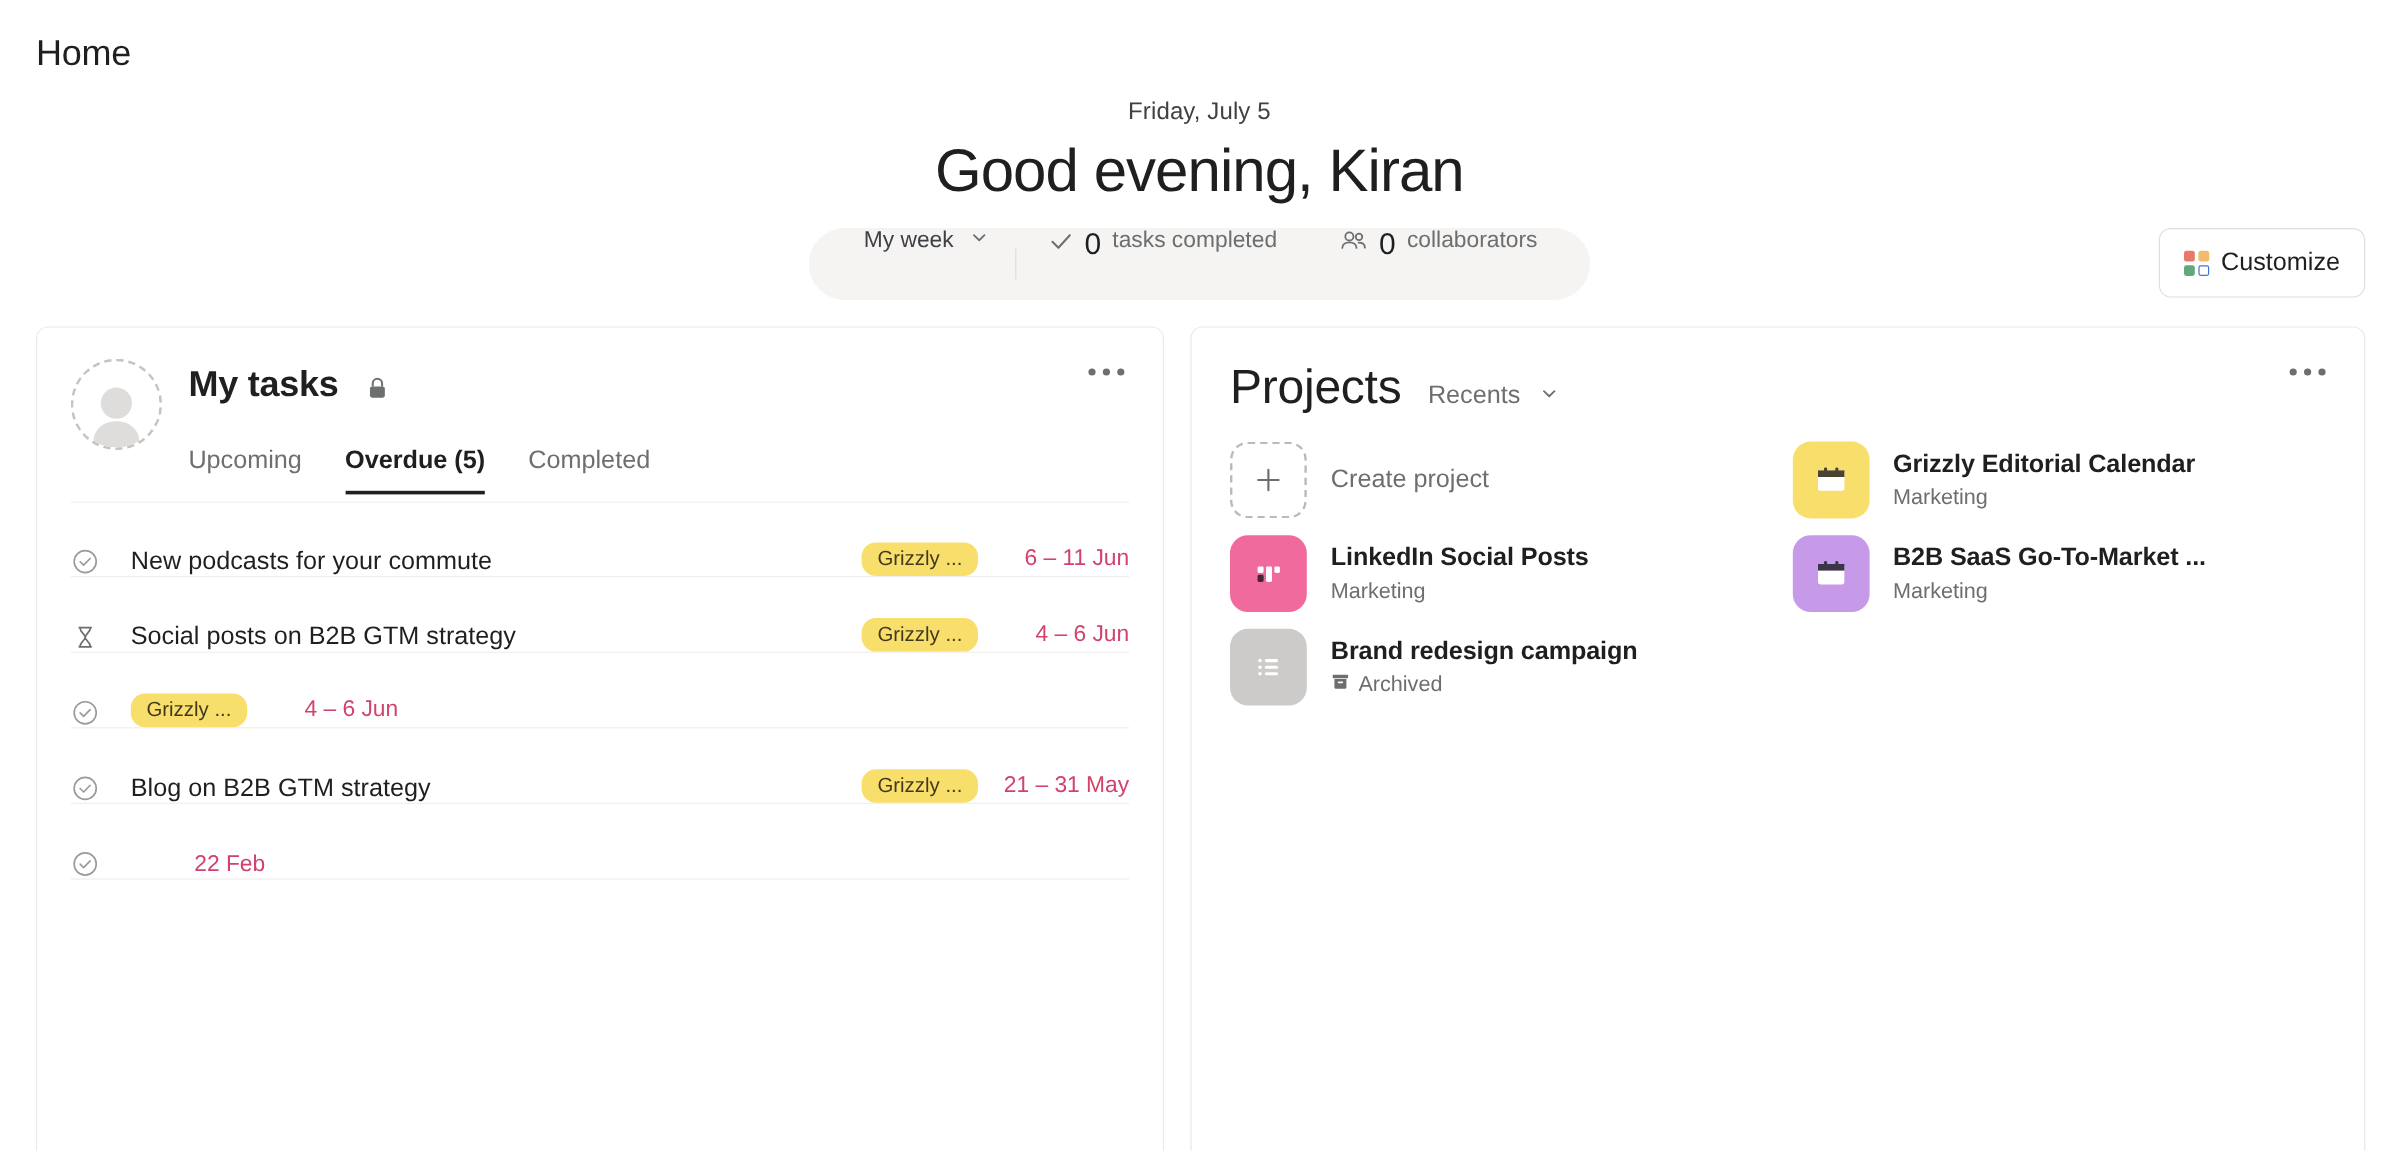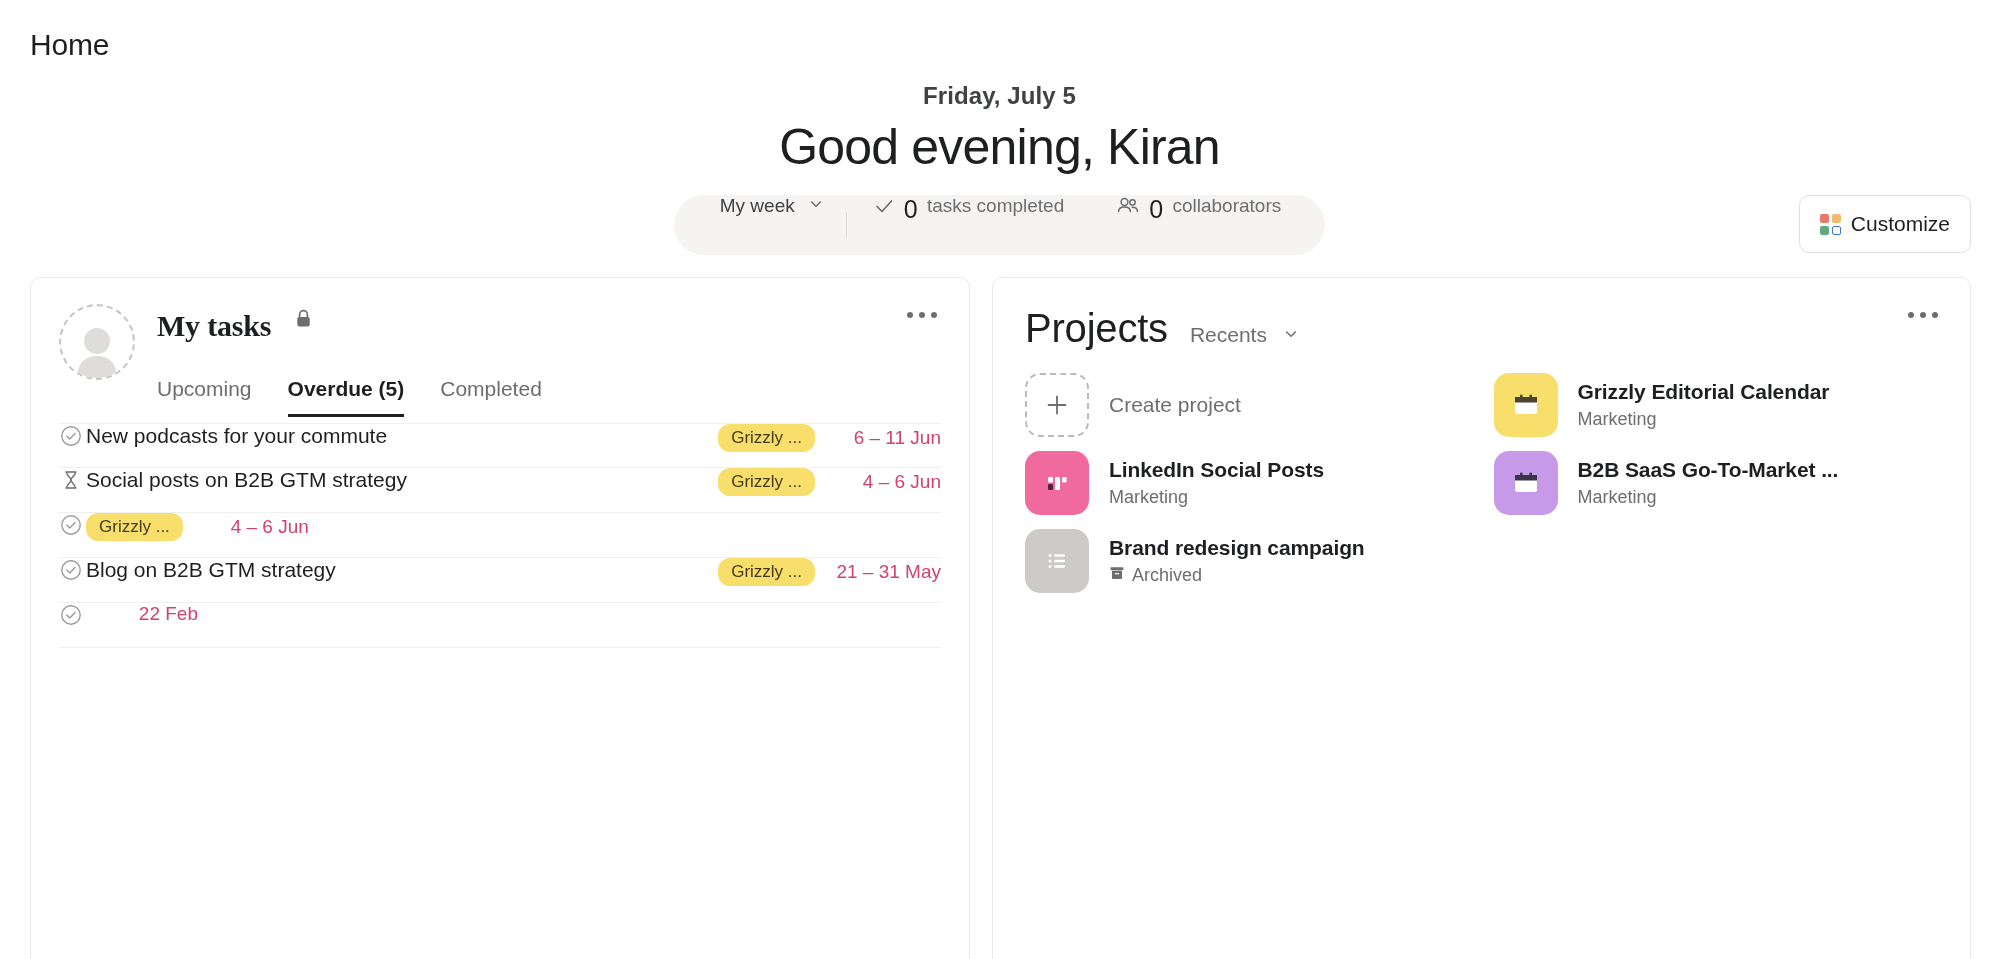--- a/index.html
+++ b/index.html
@@ -13,21 +13,21 @@
 
   
   .topbar { padding: 28px 0 0 30px; }
   .topbar h1 {
     font-size: 30px; font-weight: 400; letter-spacing: -0.2px; color: #1e1f21;
   }
 
   
   .greeting { text-align: center; margin-top: 20px; }
   .greet-date {
-    font-size: 24px; font-weight: 700; color: #3f4145; letter-spacing: .1px;
+    font-size: 20px; font-weight: 400; color: #3f4145; letter-spacing: .1px;
   }
   .greet-title {
     font-size: 50px; font-weight: 400; color: #1e1f21;
     letter-spacing: -0.8px; margin-top: 8px; line-height: 1.18;
   }
 
   
   .stats-row {
     display: flex; align-items: center; justify-content: center;
     position: relative; margin-top: 18px;
@@ -75,37 +75,37 @@
   
   .tasks-head { display: flex; padding: 26px 26px 0 28px; position: relative; }
   .avatar {
     width: 76px; height: 76px; border-radius: 50%;
     border: 2px dashed #c6c4c2;
     display: flex; align-items: flex-end; justify-content: center;
     overflow: hidden; flex: 0 0 auto;
   }
   .avatar svg { display: block; }
   .tasks-head-right { margin-left: 22px; padding-top: 5px; }
-  .tasks-title-row { display: flex; align-items: flex-start; gap: 24px; font-family: Liberation Serif, serif; }
+  .tasks-title-row { display: flex; align-items: flex-end; gap: 24px; }
   .tasks-title { font-size: 30px; font-weight: 700; letter-spacing: -0.2px; color: #1e1f21; }
   .lock-icon { display: block; }
   .tabs { display: flex; gap: 36px; margin-top: 34px; }
   .tab {
     font-size: 21px; color: #6d6e6f; padding-bottom: 13px;
     border-bottom: 3px solid transparent; cursor: pointer; white-space: nowrap;
   }
   .tab.active { color: #1e1f21; font-weight: 700; border-bottom-color: #1e1f21; }
   .tasks-menu { position: absolute; right: 24px; top: 26px; cursor: pointer; }
   .dots { display: flex; gap: 6px; align-items: center; padding: 8px; }
   .dots i { width: 6px; height: 6px; border-radius: 50%; background: #6d6e6f; display: block; }
 
   .task-list { padding: 0 28px; margin-top: 6px; }
   .task-row {
-    display: flex; align-items: flex-start; height: 45px;
-    border-bottom: 1px solid #f1efed; gap: 3px;
+    display: flex; align-items: flex-end; height: 63px;
+    border-bottom: 1px solid #f1efed; gap: 26px;
   }
   .task-row:first-child { border-top: 1px solid #f1efed; }
   .task-icon { flex: 0 0 auto; width: 24px; height: 24px; }
   .task-name { font-size: 21px; color: #1e1f21; flex: 1; white-space: nowrap; }
   .task-right { display: flex; align-items: center; gap: 14px; }
   .pill {
     background: #f8df6c; border-radius: 12px;
     font-size: 17px; color: #42391c;
     padding: 4px 13px; white-space: nowrap;
   }

